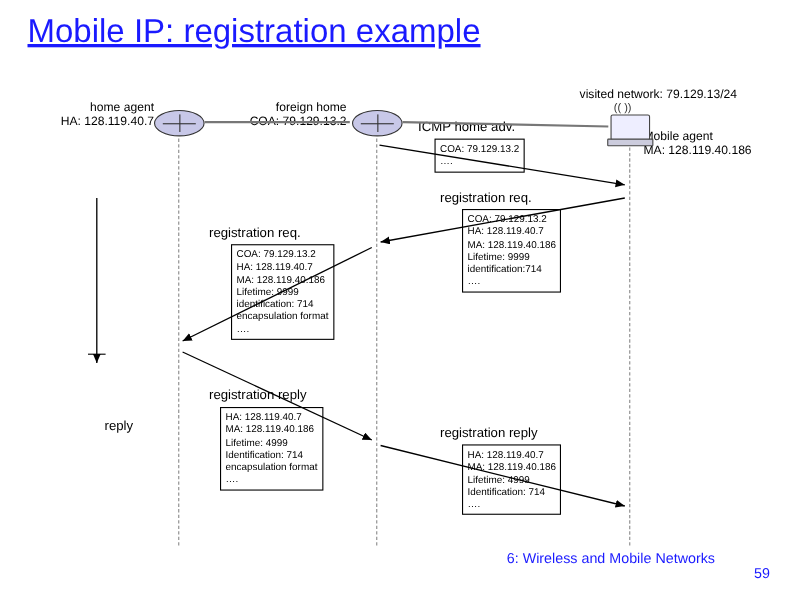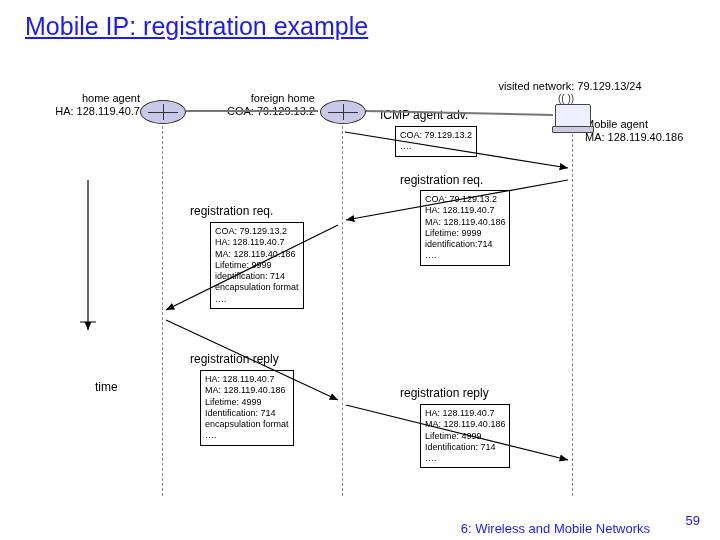--- a/index.html
+++ b/index.html
@@ -5,21 +5,21 @@
   body {
     margin: 0;
     font-family: "Comic Sans MS", cursive, sans-serif;
     background: #fff;
     width: 720px;
     height: 540px;
     position: relative;
     overflow: hidden;
   }
   .title {
-    font-size: 25px;
+    font-size: 30px;
     color: #1a1aff;
     text-decoration: underline;
     position: absolute;
     top: 12px;
     left: 25px;
     text-align: right;
   }
   .label {
     font-size: 11px;
     color: #000;
@@ -82,21 +82,21 @@
     border-left: 1px dashed #888;
   }
   svg.arrows {
     position: absolute;
     top: 0; left: 0;
     width: 720px; height: 540px;
     pointer-events: none;
   }
   .footer-chapter {
     position: absolute;
-    bottom: 4px;
+    bottom: 25px;
     right: 70px;
     font-size: 13px;
     color: #1a1aff;
   }
   .footer-page {
     position: absolute;
     bottom: 12px;
     right: 20px;
     font-size: 13px;
     color: #1a1aff;
@@ -113,36 +113,36 @@
 <div class="title">Mobile IP: registration example</div>
 
 <div class="label" style="top:92px; left:30px; width:110px;">
   <span>home agent</span><br>
   <span>HA: 128.119.40.7</span>
 </div>
 <div class="label" style="top:92px; left:195px; width:120px;">
   <span>foreign home</span><br>
   <span>COA: 79.129.13.2</span>
 </div>
-<div class="label" style="top:80px; left:470px; width:200px; text-align:center;">visited network: 79.129.13/24</div>
+<div class="label" style="top:80px; left:470px; width:200px; text-align:right;">visited network: 79.129.13/24</div>
 <div class="label" style="top:118px; left:585px; width:130px; text-align:left;">
   <span>Mobile agent</span><br>
   <span>MA: 128.119.40.186</span>
 </div>
 
 <div class="router" style="top:100px; left:140px;"></div>
 <div class="router" style="top:100px; left:320px;"></div>
 <div class="laptop" style="top:104px; left:555px;"></div>
 <div class="wifi" style="top:93px; left:558px;">(( ))</div>
 
 <div class="vline" style="top:126px; left:162px; height:370px;"></div>
 <div class="vline" style="top:126px; left:342px; height:370px;"></div>
 <div class="vline" style="top:134px; left:572px; height:362px;"></div>
 
-<div class="msglabel" style="top:108px; left:380px;">ICMP agent adv.</div>
+<div class="msglabel" style="top:108px; left:380px;">ICMP home adv.</div>
 <div class="databox" style="top:126px; left:395px;">COA: 79.129.13.2
 ….</div>
 
 <div class="msglabel" style="top:173px; left:400px;">registration req.</div>
 <div class="databox" style="top:190px; left:420px;">COA: 79.129.13.2
 HA: 128.119.40.7
 MA: 128.119.40.186
 Lifetime: 9999
 identification:714
 ….</div>
@@ -164,21 +164,21 @@
 encapsulation format
 ….</div>
 
 <div class="msglabel" style="top:386px; left:400px;">registration reply</div>
 <div class="databox" style="top:404px; left:420px;">HA: 128.119.40.7
 MA: 128.119.40.186
 Lifetime: 4999
 Identification: 714
 ….</div>
 
-<div class="msglabel" style="top:380px; left:95px;">time</div>
+<div class="msglabel" style="top:380px; left:95px;">reply</div>
 
 <svg class="arrows">
   <defs>
     <marker id="ah" markerWidth="8" markerHeight="8" refX="7" refY="3" orient="auto">
       <path d="M0,0 L7,3 L0,6 Z" fill="#000"></path>
     </marker>
   </defs>
 
   <line x1="186" y1="111" x2="318" y2="111" stroke="#777" stroke-width="2"></line>
   <line x1="366" y1="111" x2="553" y2="115" stroke="#777" stroke-width="2"></line>

